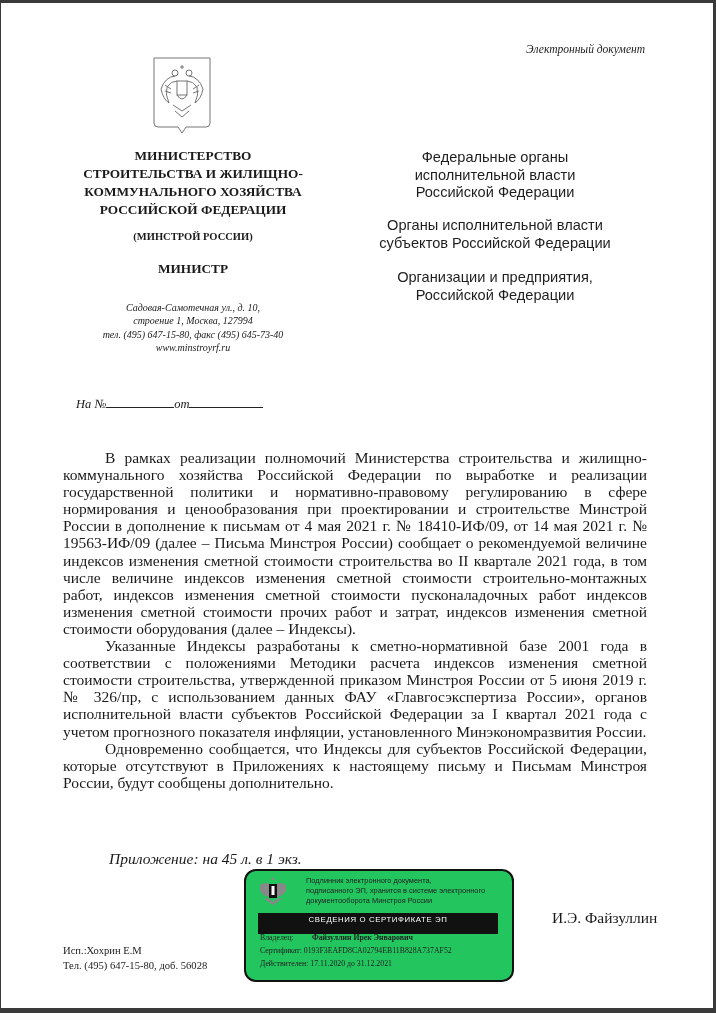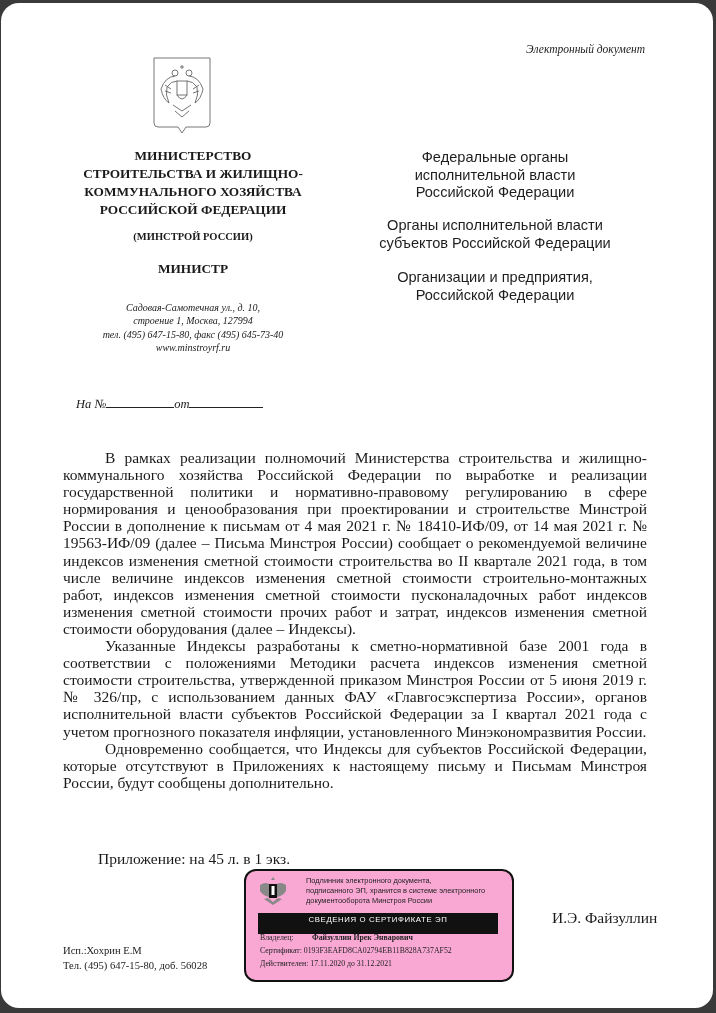--- a/index.html
+++ b/index.html
@@ -1,21 +1,21 @@
 <!DOCTYPE html>
 <html><head>
 <meta charset="utf-8">
 <style>
   html, body { margin: 0; padding: 0; }
   body {
     width: 716px; height: 1013px; background: #3a3a3a; position: relative; overflow: hidden;
     font-family: "Liberation Serif", "DejaVu Serif", serif; color: #1a1a1a;
   }
   .page {
-    position: absolute; left: 1px; top: 3px; width: 712px; height: 1005px; background: #ffffff; border-radius: 18px;
+    position: absolute; left: 1px; top: 3px; width: 712px; height: 1005px; background: #ffffff;
   }
   .abs { position: absolute; }
   .edoc-label {
     right: 68px; top: 40px; font-style: italic; font-size: 11.5px; color: #222;
   }
   .emblem { left: 150px; top: 52px; width: 62px; height: 80px; }
   .left-col { left: 44px; width: 296px; text-align: center; }
   .ministry { top: 144px; font-weight: bold; font-size: 13.3px; line-height: 18px; }
   .short { top: 228px; font-weight: bold; font-size: 10.5px; }
   .minister { top: 258px; font-weight: bold; font-size: 13.3px; }
@@ -27,23 +27,23 @@
   .regline .u1 { position:absolute; left: 0; top: 16px; width: 103px; border-bottom: 1px solid #222; }
   .regline .u2 { position:absolute; left: 120px; top: 16px; width: 95px; border-bottom: 1px solid #222; }
   .refline { top: 394px; left: 75px; width: 220px; font-style: italic; font-size: 12.5px; }
   .refline .u { display:inline-block; border-bottom: 1px solid #222; height: 10px; vertical-align: baseline; }
   .recipients { left: 332px; width: 324px; text-align: center; font-family: "Liberation Sans", "DejaVu Sans", sans-serif; font-size: 14.6px; line-height: 17.5px; color: #1e1e1e; }
   .r1 { top: 146px; } .r2 { top: 214px; } .r3 { top: 266px; }
   .body {
     left: 62px; top: 446px; width: 584px; font-size: 15.5px; line-height: 17.1px; text-align: justify; color: #1a1a1a;
   }
   .body p { margin: 0; text-indent: 42px; }
-  .attachment { left: 97px; top: 847px; font-size: 15.5px; }
+  .attachment { left: 108px; top: 847px; font-size: 15.5px; font-style: italic; }
   .stamp {
-    left: 243px; top: 866px; width: 266px; height: 109px; border: 2px solid #111; border-radius: 12px; background: #f9a8d4;
+    left: 243px; top: 866px; width: 266px; height: 109px; border: 2px solid #111; border-radius: 12px; background: #22c55e;
   }
   .stamp .logo { position:absolute; left: 10px; top: 4px; width: 34px; height: 34px; }
   .stamp .note { position:absolute; left: 60px; top: 5px; font-family: "Liberation Sans", "DejaVu Sans", sans-serif; font-size: 7.4px; line-height: 10px; color: #222; }
   .stamp .bar { position:absolute; left: 12px; top: 42px; width: 240px; height: 21px; background: #111; color: #fff; font-family: "Liberation Sans", "DejaVu Sans", sans-serif; font-size: 7.8px; letter-spacing: 0.6px; text-align: center; line-height: 13px; }
   .stamp .rows { position:absolute; left: 14px; top: 60px; font-size: 7.8px; line-height: 13px; color: #222; }
   .stamp .rows .lbl { display:inline-block; width: 52px; }
   .stamp .rows b { font-weight: bold; }
   .signer { left: 535px; top: 906px; font-size: 15.5px; margin-left: 16px; }
   .executor { left: 62px; top: 940px; font-size: 10.6px; line-height: 15px; }
 </style>

